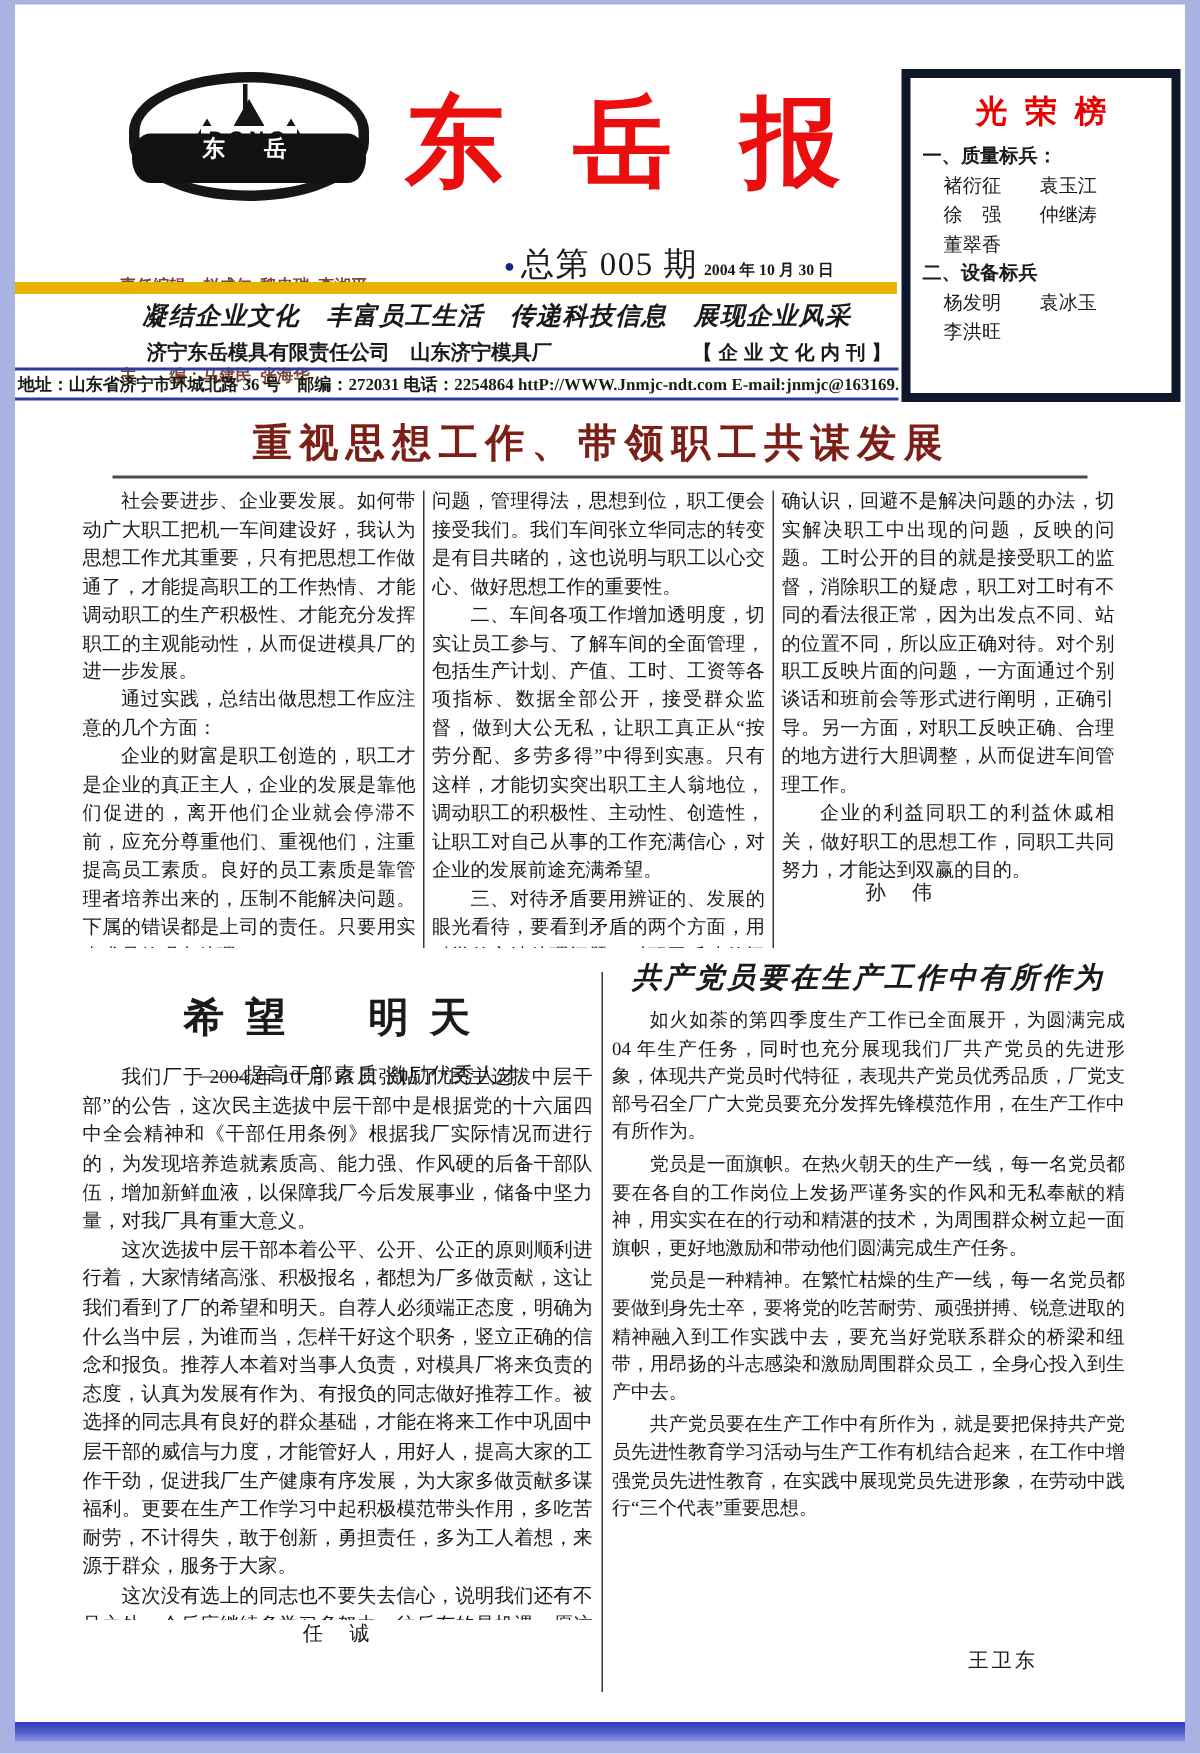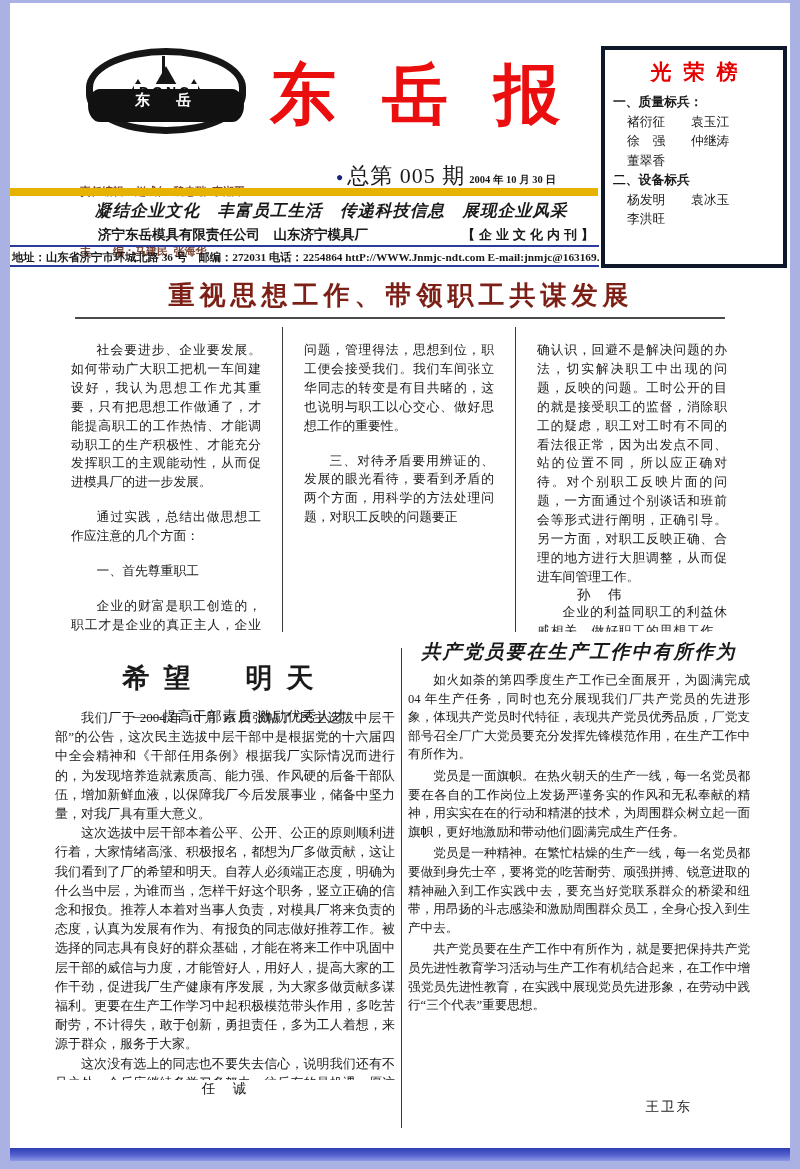--- a/index.html
+++ b/index.html
@@ -47,35 +47,35 @@
     justify-content:space-between;align-items:baseline;}
   .company{font-size:13.5px;font-weight:bold;white-space:pre;}
   .journal-type{font-size:13px;font-weight:bold;letter-spacing:4px;white-space:nowrap;margin-left:20px;}
   .address-strip{left:10px;top:245px;width:589px;height:22px;
     border-top:2px solid #2c3c9c;border-bottom:2px solid #2c3c9c;
     font-size:11.3px;font-weight:bold;line-height:20px;white-space:nowrap;
     overflow:hidden;padding-left:2px;box-sizing:border-box;}
 
   
   .honor-box{left:601px;top:46px;width:186px;height:222px;background:#fff;
-    border:4px solid #0f172a;box-sizing:border-box;padding:5px 8px 0 8px;}
+    border:6px solid #0f172a;box-sizing:border-box;padding:5px 8px 0 8px;}
   .honor-title{text-align:center;color:#e60000;font-weight:bold;font-size:21px;
     letter-spacing:12px;text-indent:12px;margin:3px 0 7px 0;white-space:nowrap;}
   .honor-intro{margin:0;font-size:12.8px;line-height:19px;text-indent:2em;}
   .honor-heading{font-size:12.8px;font-weight:bold;line-height:19.5px;}
   .honor-name{font-size:12.8px;line-height:19.5px;padding-left:14px;white-space:pre;}
 
   
   .a1-title{left:55px;top:278px;width:692px;text-align:center;color:#7c1f17;
     font-weight:bold;font-size:26px;letter-spacing:5px;white-space:nowrap;}
   .a1-underline{left:75px;top:317px;width:650px;height:2px;background:#4a4a4a;}
   .a1-cols{left:55px;top:325px;width:692px;height:307px;display:flex;overflow:hidden;}
   .a1-col{width:222px;font-size:12.8px;line-height:18.9px;text-align:justify;}
   .col-div{width:1px;background:#3a3a3a;margin:2px 5px 0 5px;}
-  .a1-col p{margin:16px;text-indent:2em;}
+  .a1-col p{margin:0;text-indent:2em;}
   .a1-col p.noindent{text-indent:0;}
   .sig{font-size:13.5px;letter-spacing:2px;}
   .sig-sunwei{left:577px;top:586px;}
 
   
   .v-div{left:401px;top:648px;width:1px;height:480px;background:#3a3a3a;}
 
   .a2-head{left:55px;top:648px;width:340px;text-align:center;}
   .a2-title{font-size:27px;font-weight:bold;letter-spacing:14px;white-space:pre;margin:12px;}
   .a2-subtitle{font-size:14px;margin:4px 0 0 30px;letter-spacing:1px;}
@@ -144,26 +144,26 @@
   <div class="honor-name">李洪旺</div>
 </div>
 
 <div class="abs a1-title">重视思想工作、带领职工共谋发展</div>
 <div class="abs a1-underline"></div>
 
 <div class="abs a1-cols">
   <div class="a1-col">
     <p>社会要进步、企业要发展。如何带动广大职工把机一车间建设好，我认为思想工作尤其重要，只有把思想工作做通了，才能提高职工的工作热情、才能调动职工的生产积极性、才能充分发挥职工的主观能动性，从而促进模具厂的进一步发展。</p>
     <p>通过实践，总结出做思想工作应注意的几个方面：</p>
-    <p>一、首先尊重职工</p>
     <p>企业的财富是职工创造的，职工才是企业的真正主人，企业的发展是靠他们促进的，离开他们企业就会停滞不前，应充分尊重他们、重视他们，注重提高员工素质。良好的员工素质是靠管理者培养出来的，压制不能解决问题。下属的错误都是上司的责任。只要用实事求是的观点处理</p>
   </div>
   <div class="col-div"></div>
   <div class="a1-col">
     <p class="noindent">问题，管理得法，思想到位，职工便会接受我们。我们车间张立华同志的转变是有目共睹的，这也说明与职工以心交心、做好思想工作的重要性。</p>
+    <p>二、车间各项工作增加透明度，切实让员工参与、了解车间的全面管理，包括生产计划、产值、工时、工资等各项指标、数据全部公开，接受群众监督，做到大公无私，让职工真正从“按劳分配、多劳多得”中得到实惠。只有这样，才能切实突出职工主人翁地位，调动职工的积极性、主动性、创造性，让职工对自己从事的工作充满信心，对企业的发展前途充满希望。</p>
     <p>三、对待矛盾要用辨证的、发展的眼光看待，要看到矛盾的两个方面，用科学的方法处理问题，对职工反映的问题要正</p>
   </div>
   <div class="col-div"></div>
   <div class="a1-col">
     <p class="noindent">确认识，回避不是解决问题的办法，切实解决职工中出现的问题，反映的问题。工时公开的目的就是接受职工的监督，消除职工的疑虑，职工对工时有不同的看法很正常，因为出发点不同、站的位置不同，所以应正确对待。对个别职工反映片面的问题，一方面通过个别谈话和班前会等形式进行阐明，正确引导。另一方面，对职工反映正确、合理的地方进行大胆调整，从而促进车间管理工作。</p>
     <p>企业的利益同职工的利益休戚相关，做好职工的思想工作，同职工共同努力，才能达到双赢的目的。</p>
   </div>
 </div>
 <div class="abs sig sig-sunwei">孙　伟</div>
 

